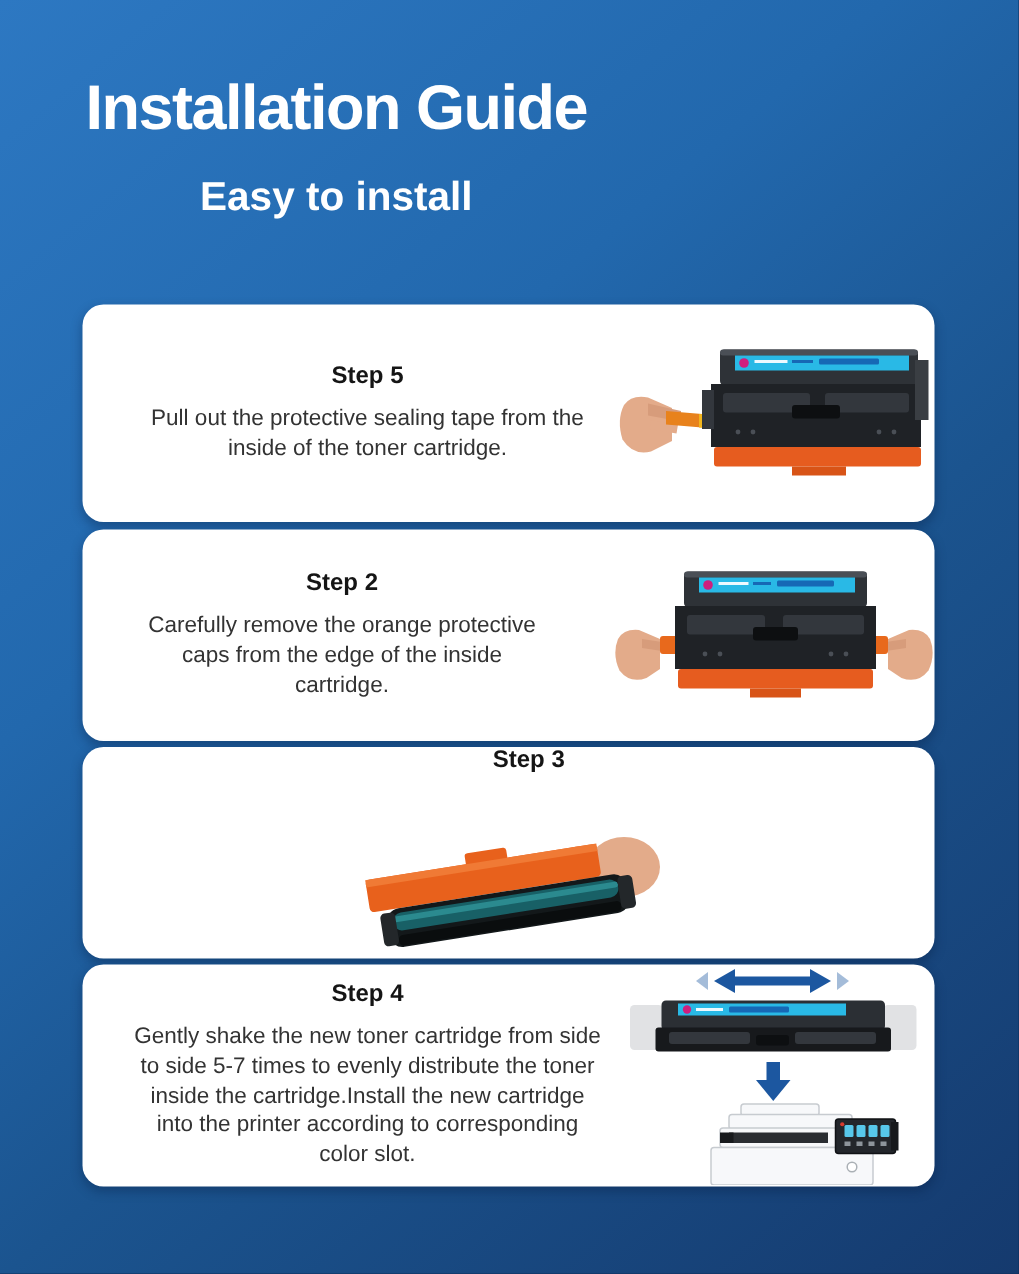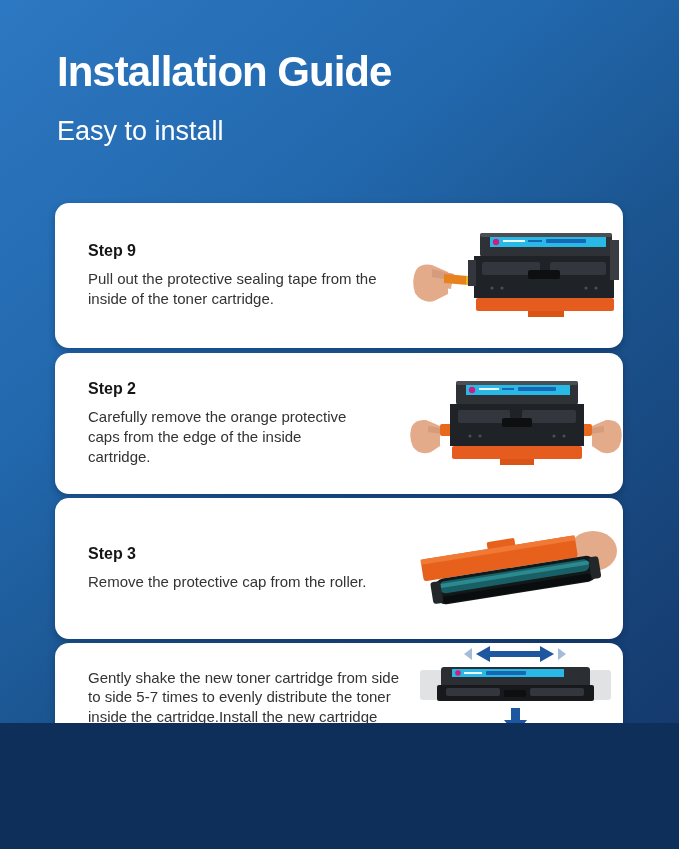--- a/index.html
+++ b/index.html
@@ -2,42 +2,43 @@
 <html><head>
 <meta charset="utf-8">
 <style>
   html,body{margin:0;padding:0;}
   body{
     font-family:"Liberation Sans", sans-serif;
     background:#0e2f5a;
   }
   .page{
     position:relative;
-    width:679px;height:723px;
+    width:679px;height:849px;
     overflow:hidden;
     background:linear-gradient(140deg,#2d78c2 0%,#2268ad 35%,#1b548f 60%,#153a6e 100%);
+    text-align:center;
   }
   .hdr{position:absolute;left:57px;top:50px;color:#ffffff;}
   .hdr h1{
     margin:0;font-size:42px;line-height:1.05;font-weight:bold;
     letter-spacing:-1px;
   }
   .hdr p{
-    margin:22px 0 12px 0;font-size:27px;font-weight:normal;letter-spacing:0;
+    margin:22px 0 12px 0;font-size:27px;font-weight:bold;letter-spacing:0;
   }
   .card{
     position:absolute;left:55px;width:568px;
     background:#ffffff;border-radius:14px;
     box-shadow:0 3px 7px rgba(5,25,60,.35);
     display:flex;flex-direction:row;align-items:center;
     box-sizing:border-box;
   }
   .card-1{top:203px;height:145px;}
   .card-2{top:353px;height:141px;gap:34px;}
-  .card-3{top:498px;height:141px;}
+  .card-3{top:498px;height:141px;flex-direction:column;}
   .card-4{top:643px;height:148px;}
   .card-text{
     flex:1 1 auto;
     padding-left:33px;padding-right:6px;
     max-width:345px;
   }
   .step-label{
     margin:0 0 9px 0;
     font-size:16px;font-weight:bold;color:#151515;
   }
@@ -57,21 +58,21 @@
 
 <div class="page">
 
   <header class="hdr">
     <h1>Installation Guide</h1>
     <p>Easy to install</p>
   </header>
 
   <section class="card card-1">
     <div class="card-text">
-      <h2 class="step-label">Step 9</h2>
+      <h2 class="step-label">Step 5</h2>
       <p class="step-desc">Pull out the protective sealing tape from the inside of the toner cartridge.</p>
     </div>
     <div class="card-art">
       <svg width="212" height="112" viewBox="0 0 212 112">
 
         <g>
           <path d="M6 50 Q1 60 5 73 Q12 84 24 81 L38 74 L38 52 L22 45 Q11 43 6 50 Z" fill="#e3ab8a"></path>
           <path d="M22 49 L44 54 L44 61 L22 57 Z" fill="#d79c7b"></path>
           <path d="M24 60 L42 63 L41 69 L23 66 Z" fill="#e3ab8a"></path>
         </g>
@@ -147,21 +148,20 @@
           <rect x="42" y="78" width="130" height="13" rx="2" fill="#e65c1f"></rect>
           <rect x="90" y="91" width="34" height="6" fill="#d85417"></rect>
         </g>
       </svg>
     </div>
   </section>
 
   <section class="card card-3">
     <div class="card-text">
       <h2 class="step-label">Step 3</h2>
-      <p class="step-desc">Remove the protective cap from the roller.</p>
     </div>
     <div class="card-art">
       <svg width="212" height="120" viewBox="0 0 212 120">
 
         <g>
           <ellipse cx="183" cy="42" rx="24" ry="20" fill="#e3ab8a"></ellipse>
           <path d="M160 30 Q150 26 144 32 L158 40 Z" fill="#e3ab8a"></path>
           <path d="M162 44 Q150 42 146 48 L160 54 Z" fill="#d79c7b"></path>
         </g>
         <g transform="rotate(-9 106 66)">
@@ -176,20 +176,21 @@
           <rect x="30" y="76" width="150" height="7" rx="3" fill="#0a0d0e"></rect>
           <rect x="20" y="60" width="10" height="22" rx="3" fill="#23272a"></rect>
           <rect x="180" y="60" width="10" height="22" rx="3" fill="#23272a"></rect>
         </g>
       </svg>
     </div>
   </section>
 
   <section class="card card-4">
     <div class="card-text">
+      <h2 class="step-label">Step 4</h2>
       <p class="step-desc">Gently shake the new toner cartridge from side to side 5-7 times to evenly distribute the toner inside the cartridge.Install the new cartridge into the printer according to corresponding color slot.</p>
     </div>
     <div class="card-art">
       <svg width="215" height="146" viewBox="0 0 215 146">
 
         <g fill="#1c57a0">
           <rect x="82" y="7" width="50" height="6"></rect>
           <polygon points="82,2 82,18 68,10"></polygon>
           <polygon points="132,2 132,18 146,10"></polygon>
           <polygon points="64,4 56,10 64,16" fill="#1c57a0" opacity="0.4"></polygon>

